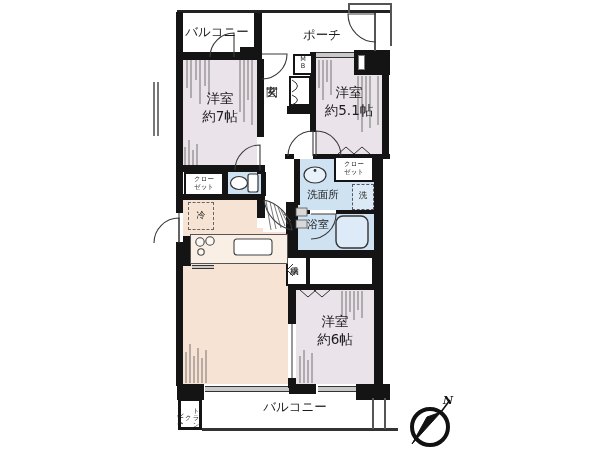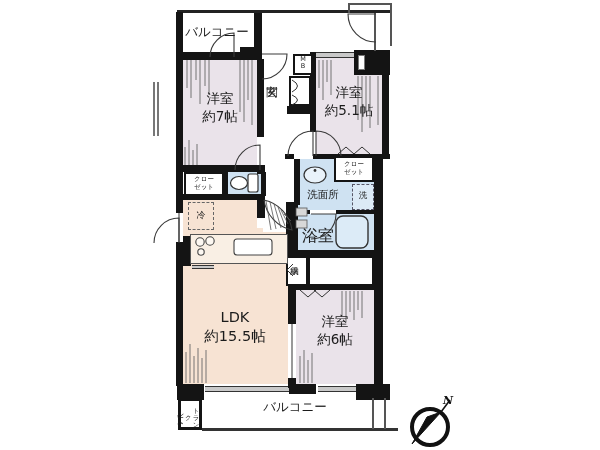--- a/index.html
+++ b/index.html
@@ -200,37 +200,36 @@
 
     <g>
       <circle cx="430" cy="427" r="18" fill="none" stroke="#111" stroke-width="4"></circle>
       <path d="M412,444 L441,412 L427,417 Z" fill="#111" stroke="#111" stroke-width="1"></path>
       <line x1="441" y1="412" x2="450" y2="400" stroke="#111" stroke-width="1.6"></line>
       <text x="443" y="404" font-size="11" font-style="italic" font-weight="bold" font-family="DejaVu Serif, serif" fill="#111">N</text>
     </g>
   </svg>
 
   <div class="lbl" style="left:177px;top:24px;width:80px;font-size:12.5px;">バルコニー</div>
+  <div class="lbl" style="left:270px;top:27px;width:104px;font-size:12.5px;">ポーチ</div>
   <div class="lbl vert" style="left:264px;top:76px;font-size:11.5px;">玄関</div>
   <div class="lbl" style="left:293px;top:56px;width:20px;font-size:6.5px;line-height:1.15;">M
 B</div>
   <div class="lbl" style="left:183px;top:90px;width:74px;font-size:13.5px;">洋室
 約7帖</div>
   <div class="lbl" style="left:312px;top:84px;width:74px;font-size:13.5px;">洋室
 約5.1帖</div>
   <div class="lbl" style="left:296px;top:313px;width:78px;font-size:13.5px;">洋室
 約6帖</div>
-  <div class="lbl" style="left:183px;top:308px;width:104px;font-size:14.5px;">LDK
-約15.5帖</div>
   <div class="lbl" style="left:184px;top:175px;width:40px;font-size:6.5px;line-height:1.25;">クロー
 ゼット</div>
   <div class="lbl" style="left:334px;top:160px;width:40px;font-size:6.5px;line-height:1.25;">クロー
 ゼット</div>
   <div class="lbl" style="left:299px;top:188px;width:48px;font-size:10.5px;">洗面所</div>
   <div class="lbl" style="left:352px;top:190px;width:22px;font-size:8.5px;">洗</div>
-  <div class="lbl" style="left:300px;top:226px;width:36px;font-size:16px;">浴室</div>
+  <div class="lbl" style="left:300px;top:218px;width:36px;font-size:11px;">浴室</div>
   <div class="lbl vert" style="left:289px;top:260px;font-size:8.5px;letter-spacing:0;">収納</div>
   <div class="lbl" style="left:188px;top:210px;width:26px;font-size:9px;">冷</div>
   <div class="lbl vert" style="left:181px;top:401px;width:18px;height:26px;font-size:6.5px;line-height:1.2;letter-spacing:0;">トランク
 ルーム</div>
   <div class="lbl" style="left:240px;top:399px;width:110px;font-size:12.5px;">バルコニー</div>
 
 </div>
 
 </body></html>

